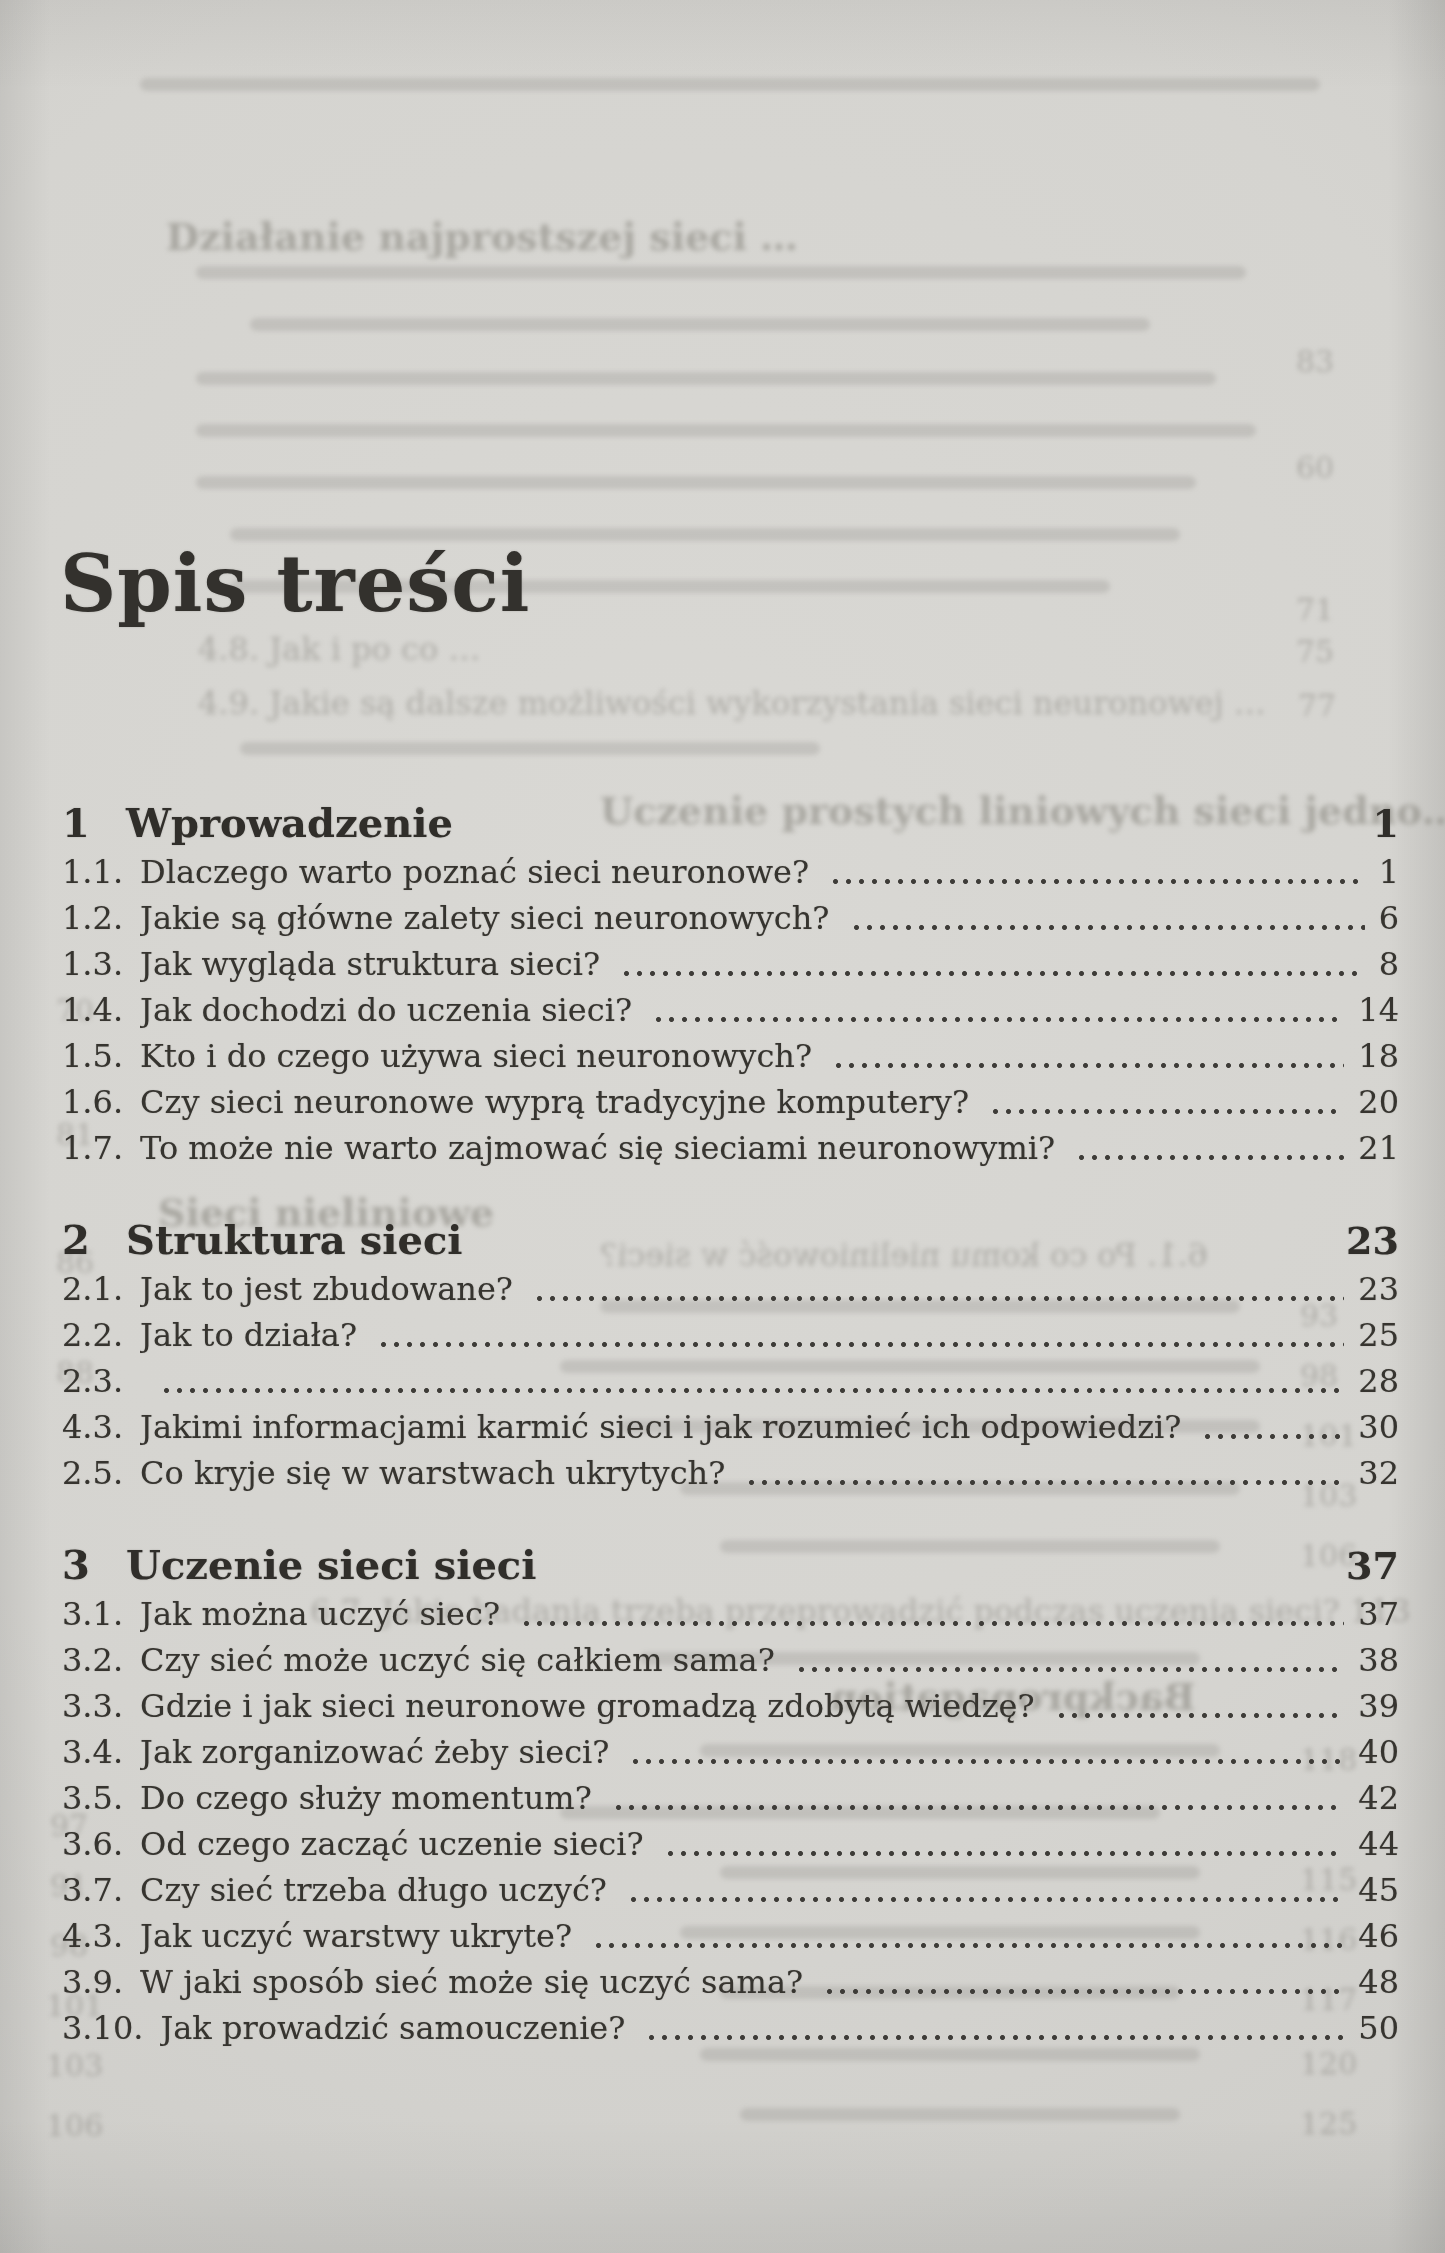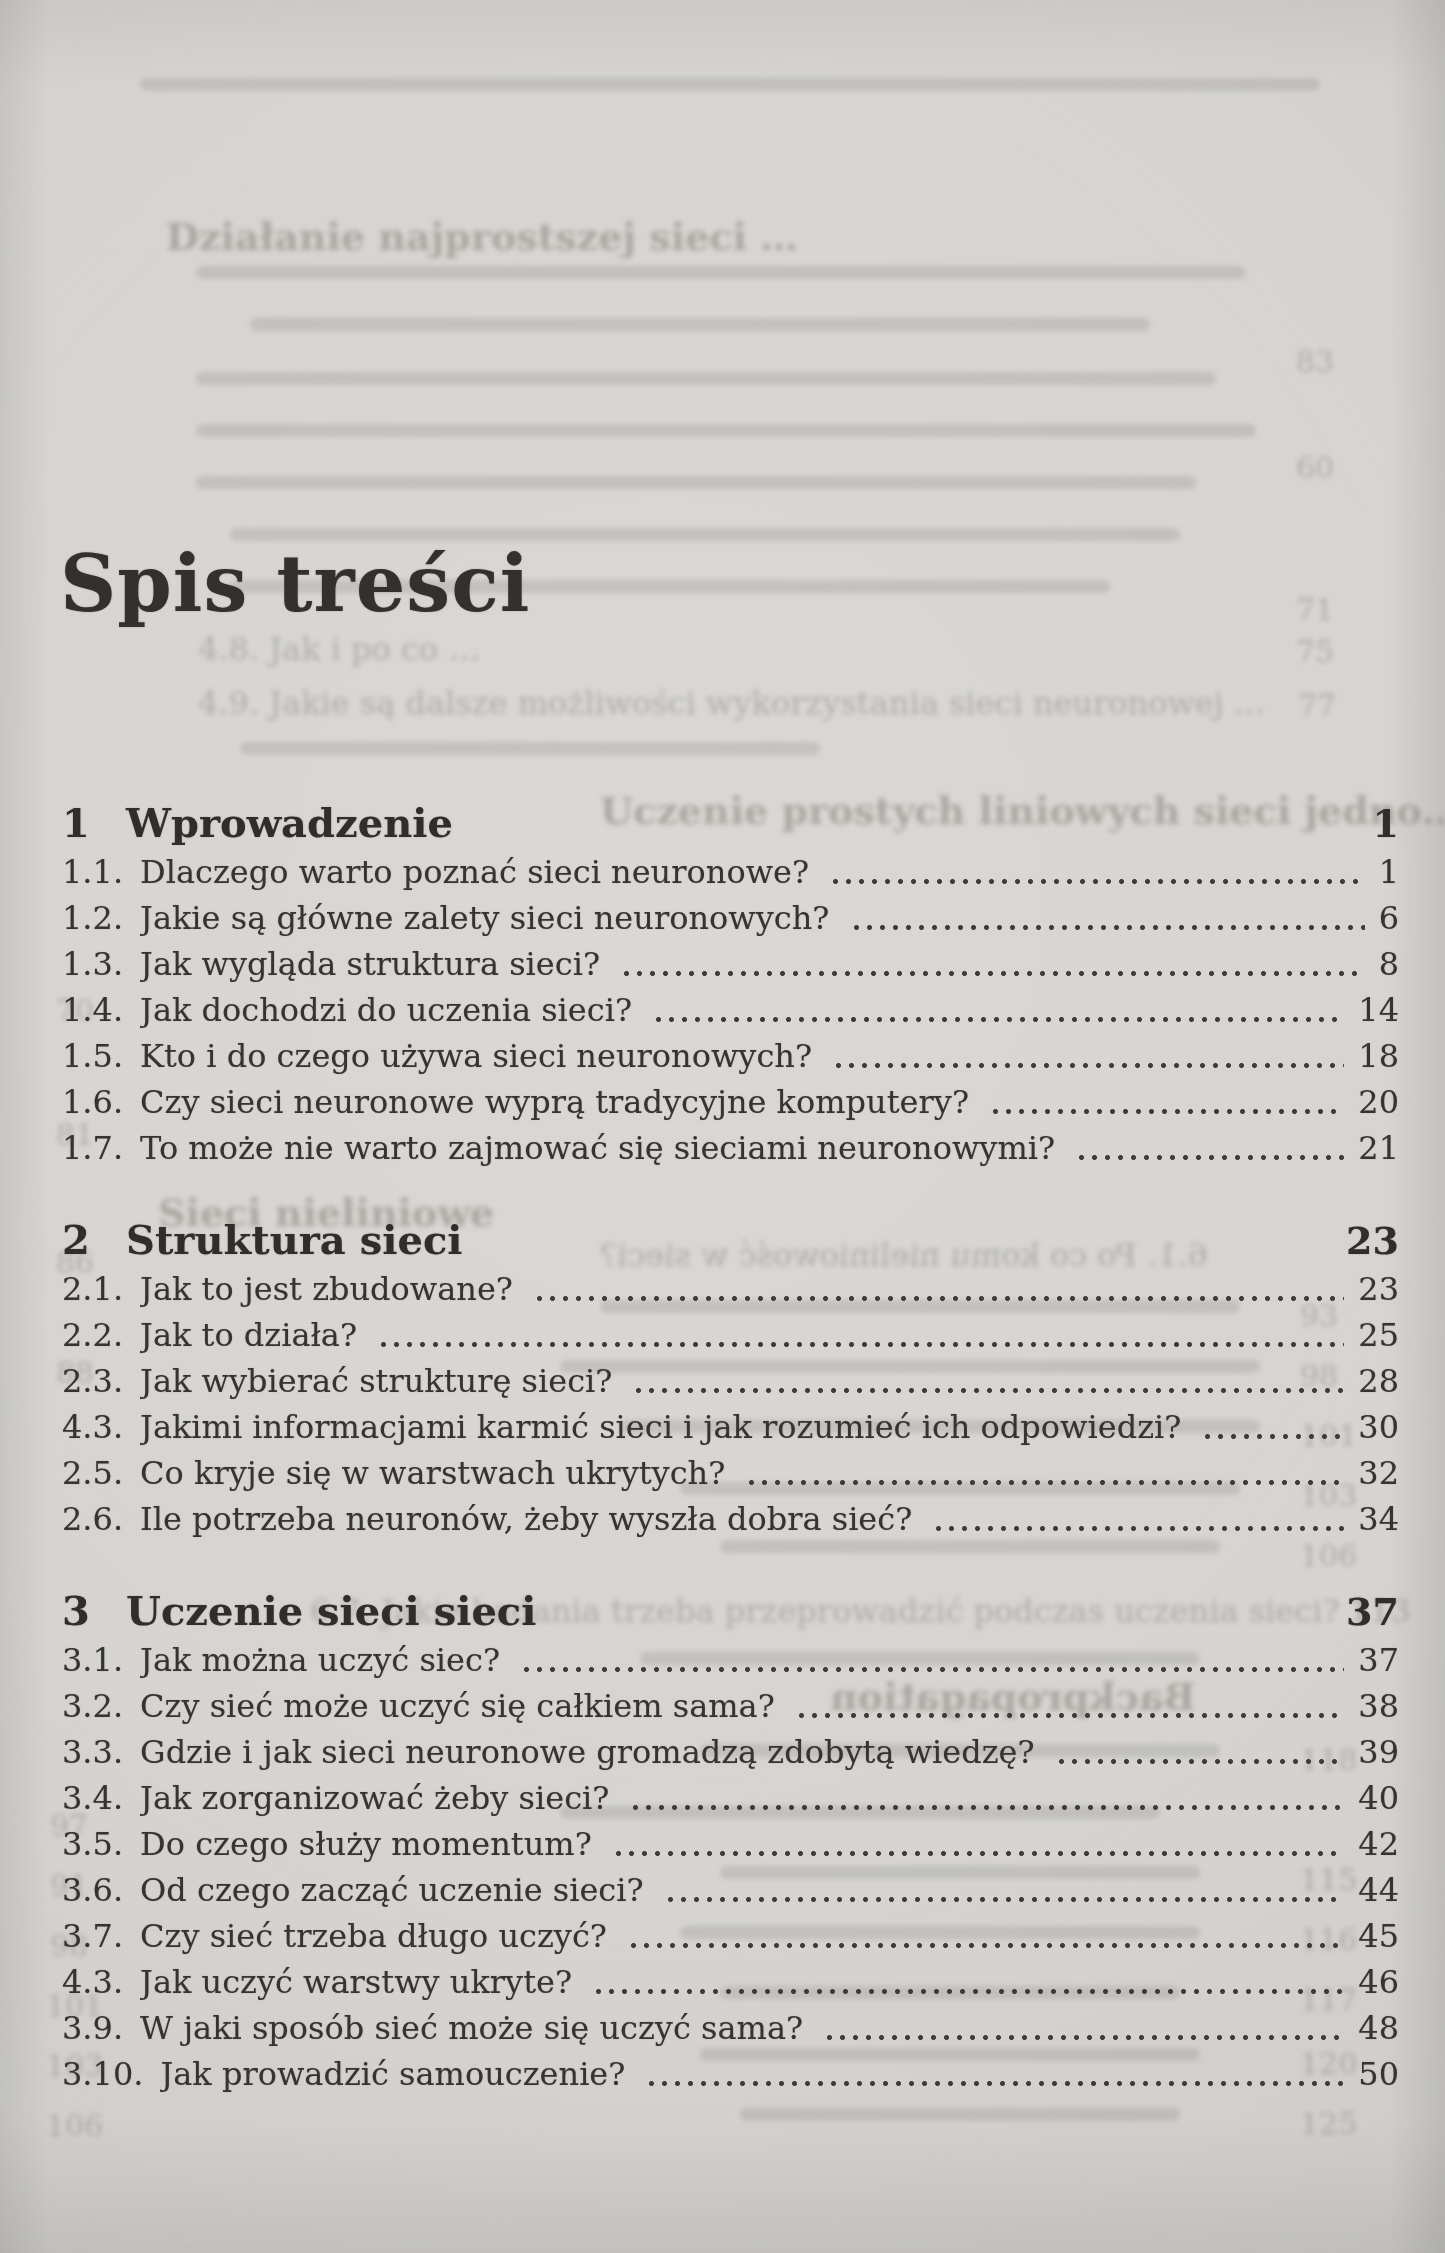--- a/index.html
+++ b/index.html
@@ -201,45 +201,38 @@
 
   <div class="sec-row">
     <span class="sec-num">2.2.</span>
     <span class="sec-title">Jak to działa?</span>
     <span class="dots"></span>
     <span class="sec-page">25</span>
   </div>
 
   <div class="sec-row">
     <span class="sec-num">2.3.</span>
-    <span class="sec-title">Jak wybierać strukturę sieci?</span>
     <span class="dots"></span>
     <span class="sec-page">28</span>
   </div>
 
   <div class="sec-row">
     <span class="sec-num">4.3.</span>
     <span class="sec-title">Jakimi informacjami karmić sieci i jak rozumieć ich odpowiedzi?</span>
     <span class="dots"></span>
     <span class="sec-page">30</span>
   </div>
 
   <div class="sec-row">
     <span class="sec-num">2.5.</span>
     <span class="sec-title">Co kryje się w warstwach ukrytych?</span>
     <span class="dots"></span>
     <span class="sec-page">32</span>
   </div>
 
-  <div class="sec-row">
-    <span class="sec-num">2.6.</span>
-    <span class="sec-title">Ile potrzeba neuronów, żeby wyszła dobra sieć?</span>
-    <span class="dots"></span>
-    <span class="sec-page">34</span>
-  </div>
 </div>
   </section>
 
   <section class="chapter">
     <div class="ch-row">
       <span class="ch-num">3</span>
       <span class="ch-title">Uczenie sieci sieci</span>
       <span class="ch-fill"></span>
       <span class="ch-page">37</span>
     </div>

